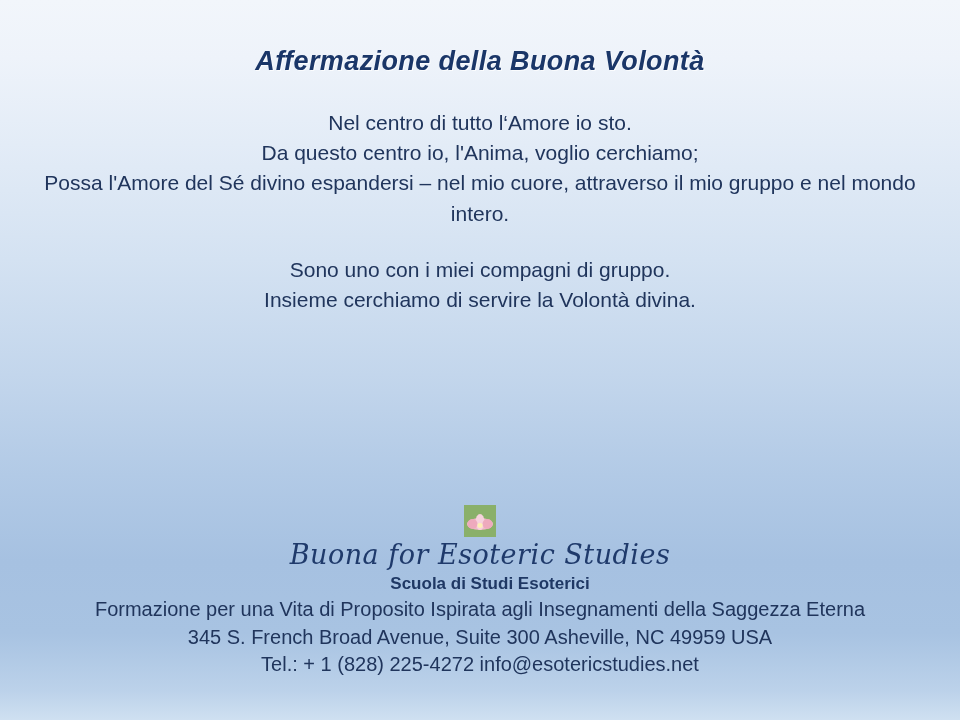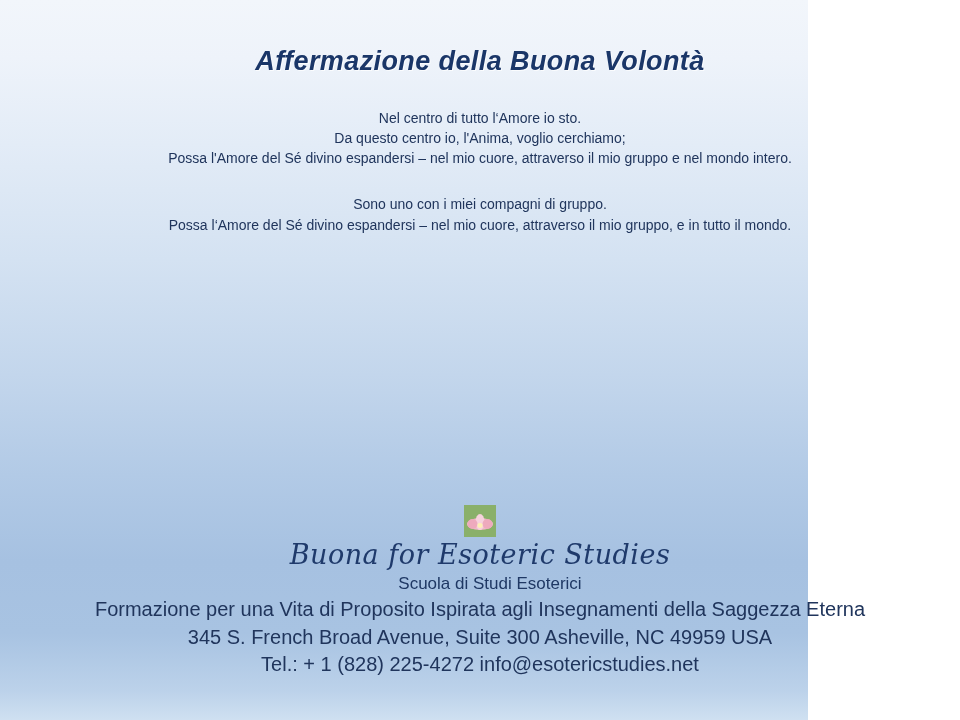--- a/index.html
+++ b/index.html
@@ -7,21 +7,21 @@
     padding: 0;
   }
   body {
     width: 960px;
     height: 720px;
     overflow: hidden;
     font-family: "Liberation Sans", sans-serif;
   }
   .slide {
     position: relative;
-    width: 808px;
+    width: 960px;
     height: 720px;
     box-sizing: border-box;
     background: linear-gradient(180deg,
         #f2f6fb 0%,
         #eef3fa 8%,
         #e3ecf7 20%,
         #d4e2f2 36%,
         #c3d6ec 52%,
         #b2cae6 66%,
         #a6c1e1 78%,
@@ -51,21 +51,21 @@
     color: #1a3668;
     text-shadow: 1px 1px 0 rgba(255,255,255,0.75);
   }
 
   .body-block {
     position: absolute;
     top: 108px;
     left: 30px;
     width: 900px;
     text-align: center;
-    font-size: 14px;
+    font-size: 21px;
     line-height: 1.44;
     color: #20355c;
   }
   .body-block p {
     margin: 0;
   }
   .spacer {
     height: 26px;
   }
 
@@ -86,21 +86,21 @@
     font-family: "DejaVu Serif", serif;
     font-style: italic;
     font-size: 27px;
     color: #1f3a6b;
     letter-spacing: 0.5px;
     margin-top: 2px;
     margin-bottom: 4px;
   }
   .footer-bold {
     font-size: 17px;
-    font-weight: normal;
+    font-weight: bold;
     color: #1f3864;
     margin-bottom: 2px;
     padding-left: 20px;
   }
   .footer-line {
     font-size: 20px;
     color: #20355c;
     line-height: 1.38;
   }
 </style>
@@ -111,21 +111,21 @@
   <div class="slide-inner">
 
     <div class="title">Affermazione della Buona Volontà</div>
 
     <div class="body-block">
       <p>Nel centro di tutto l‘Amore io sto.</p>
       <p>Da questo centro io, l'Anima, voglio cerchiamo;</p>
       <p>Possa l'Amore del Sé divino espandersi – nel mio cuore,  attraverso il mio gruppo e nel mondo intero.</p>
       <div class="spacer"></div>
       <p>Sono uno con i miei compagni di gruppo.</p>
-      <p>Possa l‘Amore del Sé divino espandersi – nel mio cuore, attraverso il mio gruppo, e in tutto il mondo.</p>
+      <p>Insieme cerchiamo di servire la Volontà divina.</p>
     </div>
 
     <div class="footer">
       <svg class="lotus" viewBox="0 0 32 32" aria-hidden="true">
         <rect x="0" y="0" width="32" height="32" fill="#8ab06a"></rect>
         <ellipse cx="16" cy="19" rx="13" ry="6" fill="#f0b9c8"></ellipse>
         <ellipse cx="16" cy="17" rx="4.5" ry="8" fill="#f7d2dd"></ellipse>
         <ellipse cx="8.5" cy="19" rx="5" ry="5" fill="#eeaabd"></ellipse>
         <ellipse cx="23.5" cy="19" rx="5" ry="5" fill="#eeaabd"></ellipse>
         <ellipse cx="16" cy="20.5" rx="2.6" ry="2.4" fill="#fdf0b4"></ellipse>

